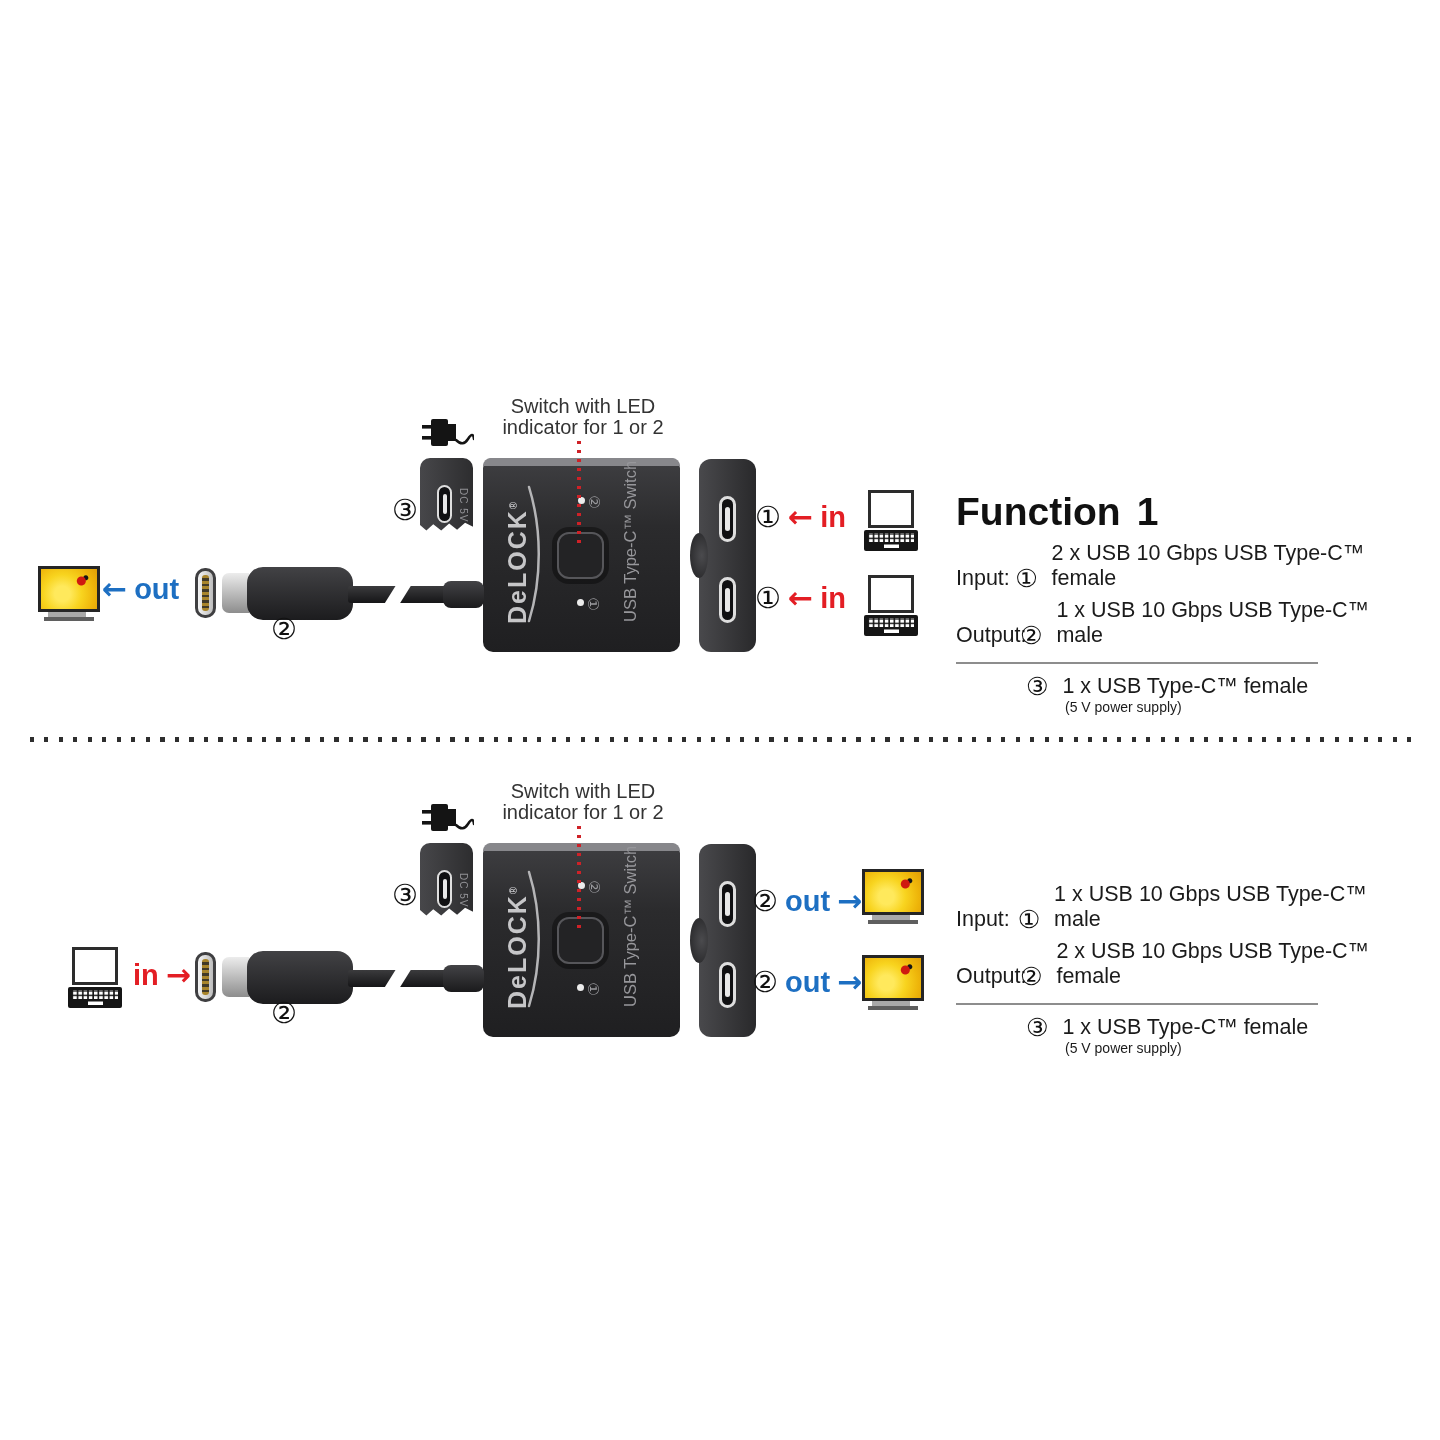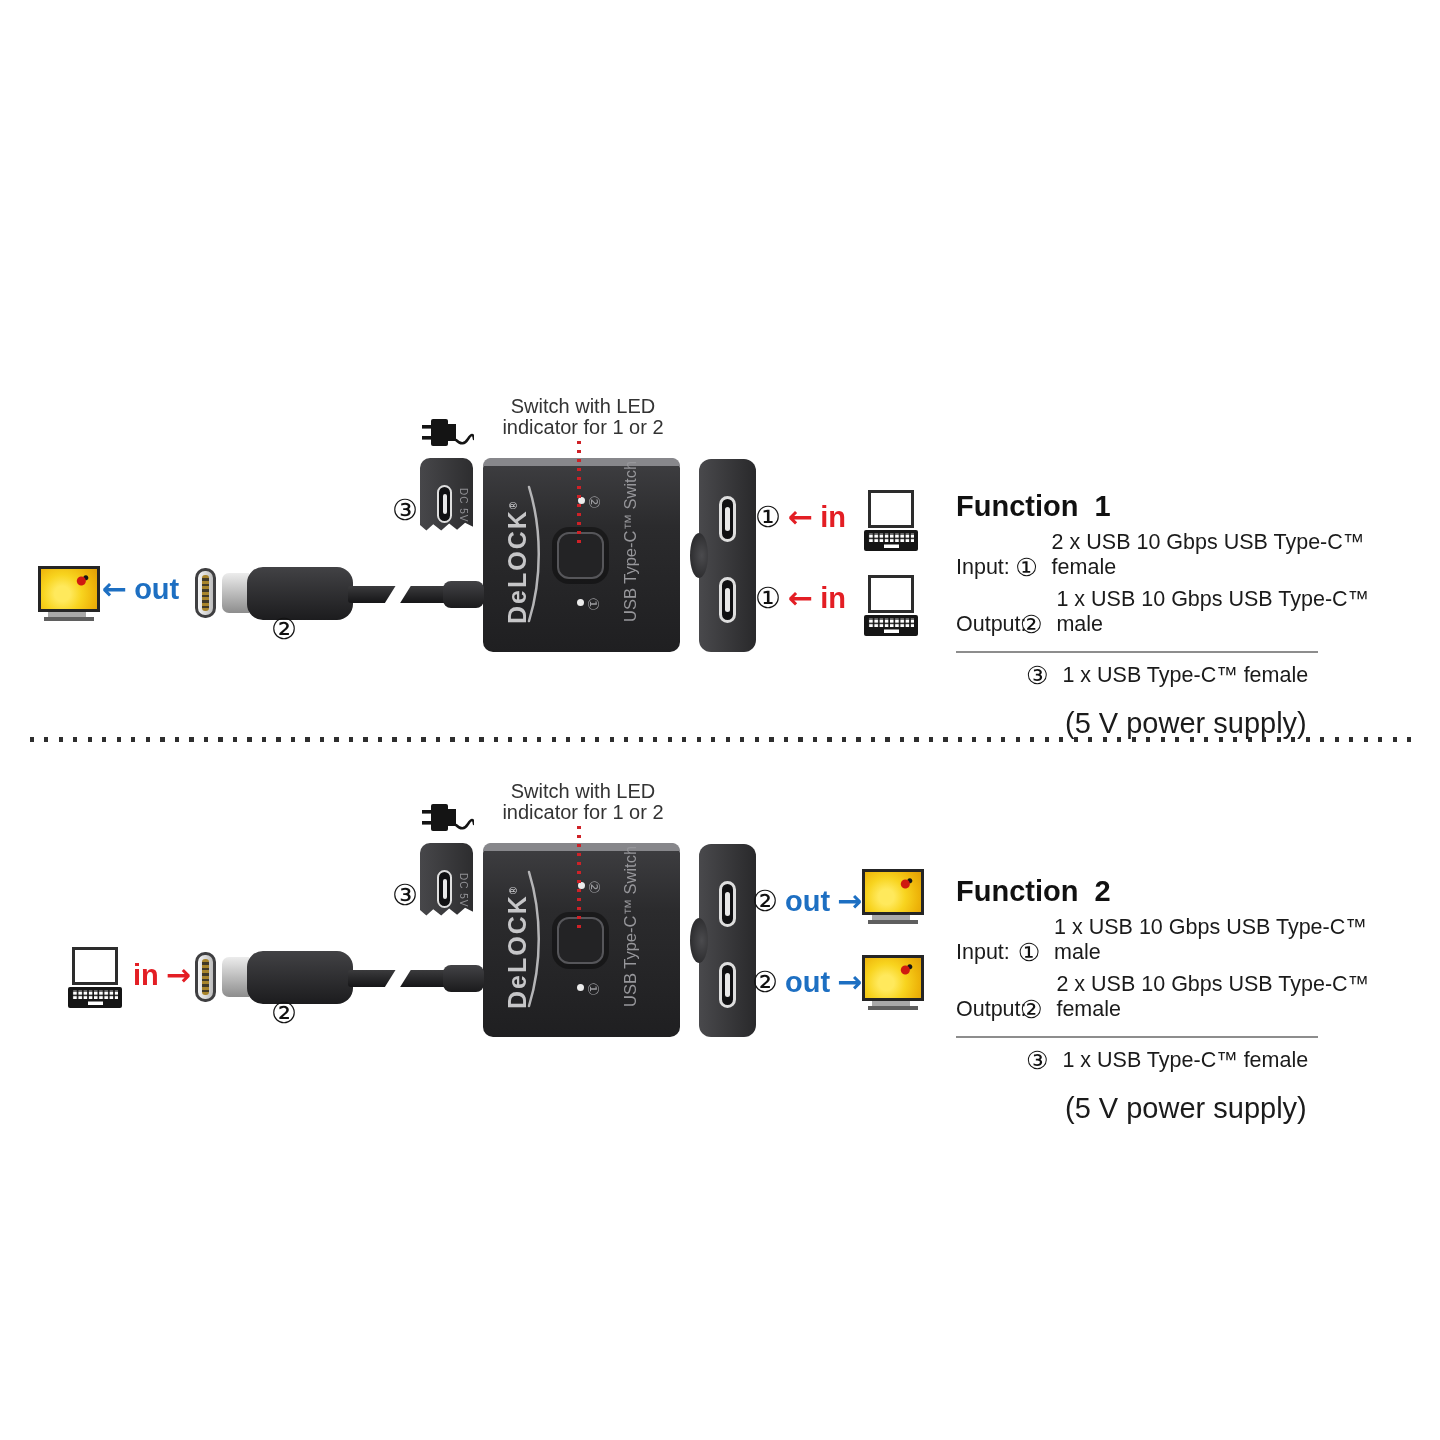--- a/index.html
+++ b/index.html
@@ -103,29 +103,29 @@
   
   .flow { position:absolute; display:flex; align-items:center; gap:7px; font-weight:bold; line-height:1; }
   .flow .cnum { font-weight:normal; }
   .red { color:#e31e24; }
   .blue { color:#1d6fc2; }
   .word { font-size:29px; }
   .arrow { font-size:30px; font-family:"DejaVu Sans", sans-serif; }
 
   
   .fn-block { position:absolute; left:956px; top:100px; width:450px; color:#1b1b1b; }
-  .fn-title { font-size:29px; font-weight:bold; color:#111; }
+  .fn-title { font-size:39px; font-weight:bold; color:#111; }
   .fn-title span { margin-left:16px; }
   .fn-row { display:flex; align-items:flex-end; margin-top:7px; font-size:21.5px; }
   .fn-row .lbl { width:64px; }
   .fn-row .cnum { font-size:25px; margin-right:14px; }
   .fn-hr { width:362px; border:none; border-top:2px solid #8d8d8d; margin:14px 0 10px 0; }
   .fn-extra { display:flex; align-items:center; margin-left:70px; margin-top:2px; font-size:21.5px; }
   .fn-extra .cnum { font-size:25px; margin-right:14px; }
-  .fn-note { margin-left:109px; margin-top:19px; font-size:29px; }
+  .fn-note { margin-left:109px; margin-top:0; font-size:14px; }
 
   
   .dotted-sep { position:absolute; left:30px; top:737px; width:1384px; height:5px;
     background:repeating-linear-gradient(90deg,#2e2e2e 0 4px,transparent 4px 14.5px); }
 </style>
 </head>
 <body>
 
 <svg width="0" height="0" style="position:absolute">
   <defs>
@@ -347,21 +347,20 @@
       <div class="m-stand1"></div>
         <div class="m-stand2"></div>
     </div>
     <div class="monitor" style="left:862px;top:180px">
       <div class="m-screen"></div>
       <div class="m-stand1"></div>
         <div class="m-stand2"></div>
     </div>
 
     <div class="fn-block">
-      <div class="fn-title"><span style="margin-left:0">Function</span><span>2</span></div>
       <div class="fn-row">
         <span class="lbl">Input:</span>
         <span class="cnum">①</span>
         <span>1 x USB 10 Gbps USB Type-C™ male</span>
       </div>
       <div class="fn-row">
         <span class="lbl">Output:</span>
         <span class="cnum">②</span>
         <span>2 x USB 10 Gbps USB Type-C™ female</span>
       </div>

